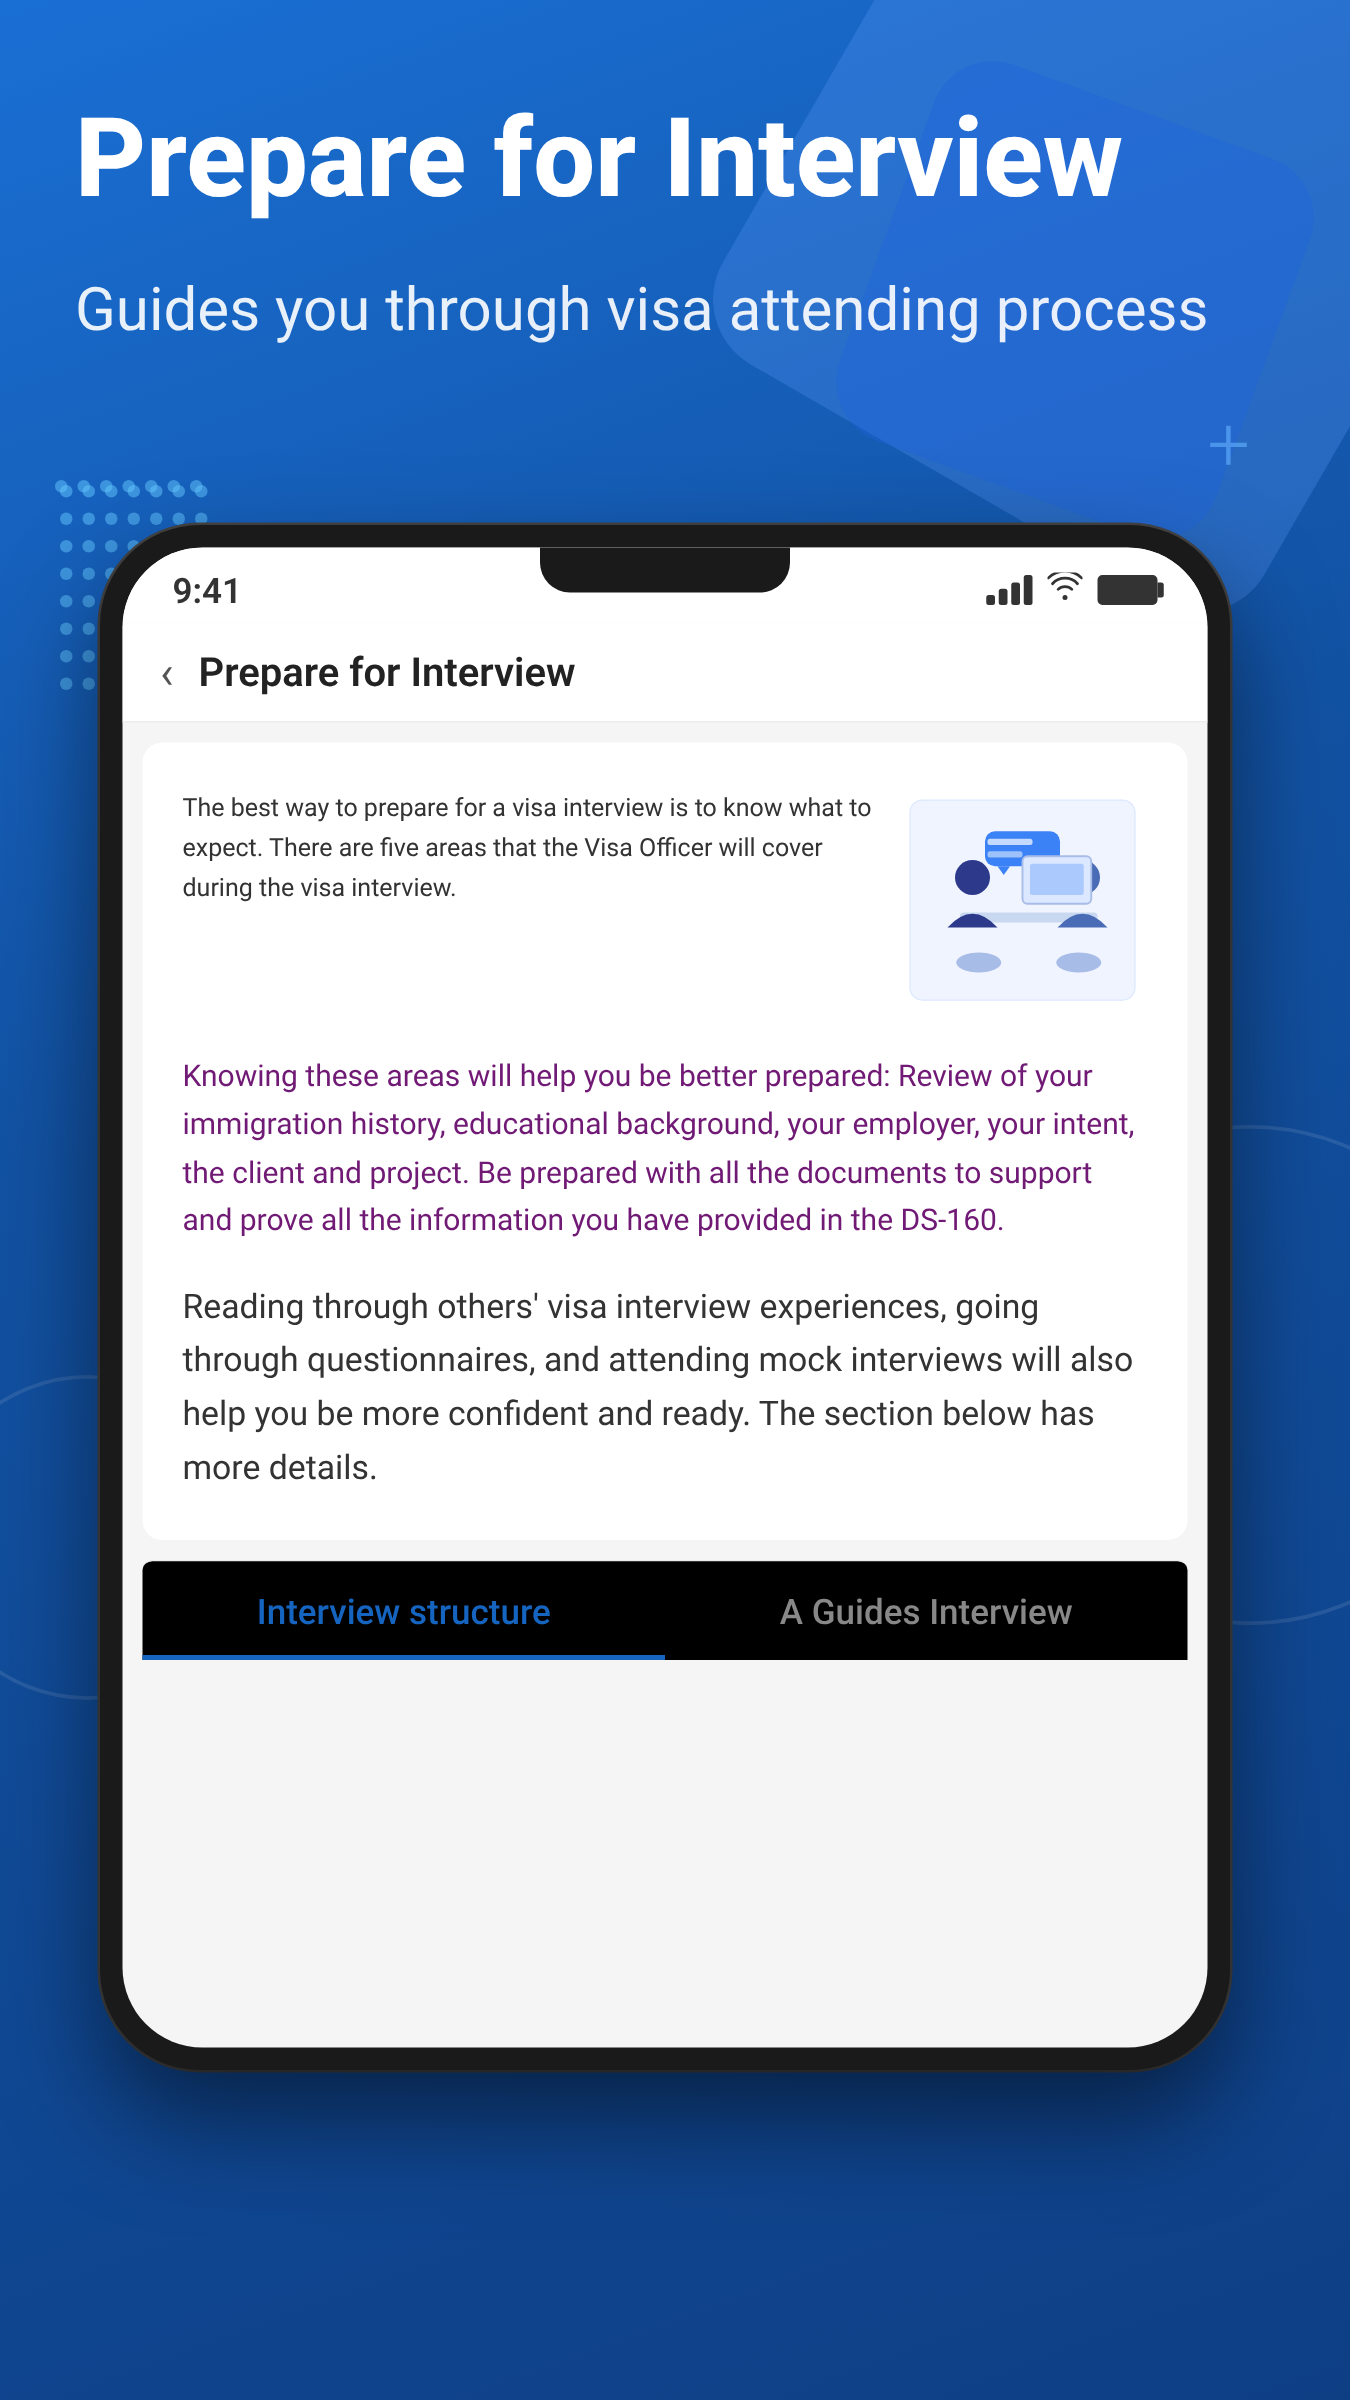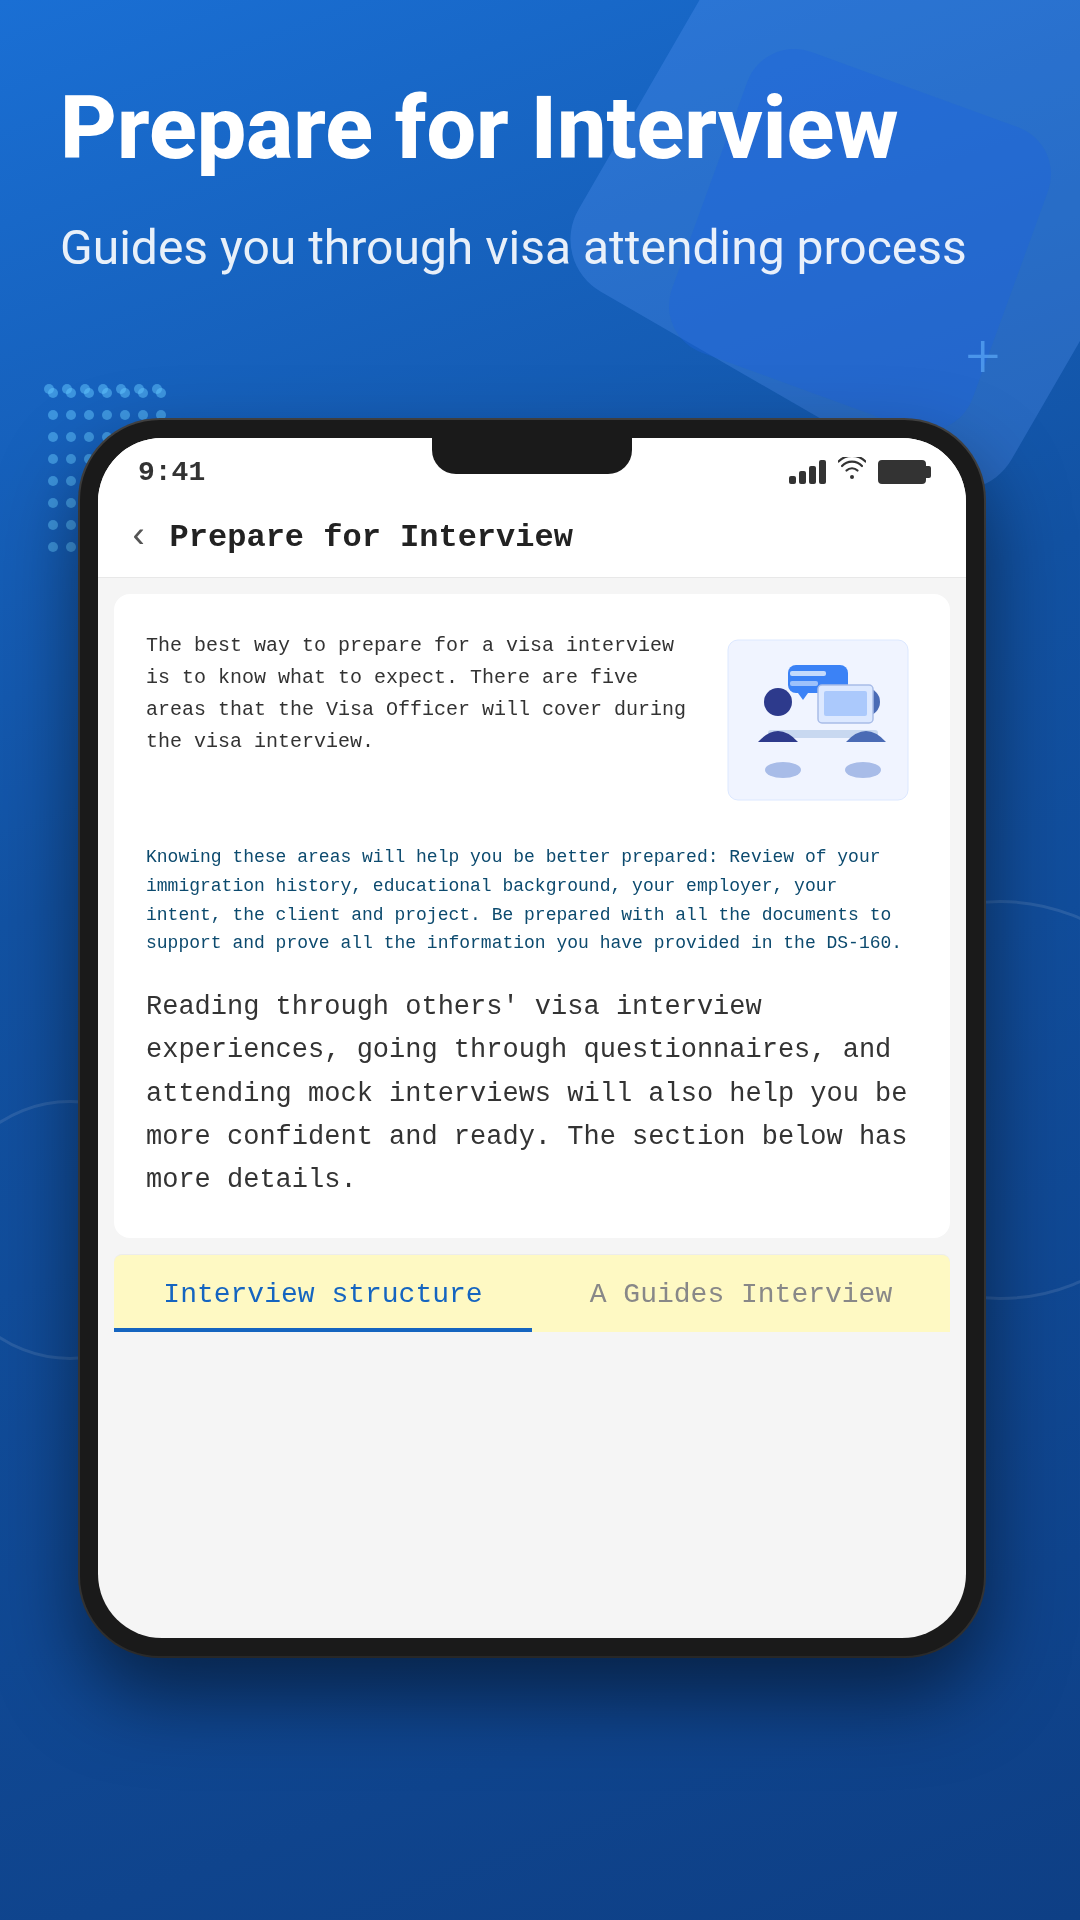--- a/index.html
+++ b/index.html
@@ -122,21 +122,20 @@
       line-height: 1.3;
     }
 
     
     .phone-wrapper {
       position: absolute;
       top: 420px;
       left: 80px;
       right: 96px;
       z-index: 2;
-      font-family: Liberation Mono, monospace;
     }
 
     .phone-frame {
       background: #1a1a1a;
       border-radius: 80px;
       padding: 18px;
       box-shadow: 0 40px 80px rgba(0,0,0,0.5), 0 0 0 2px #444;
       position: relative;
     }
 
@@ -266,35 +265,35 @@
       line-height: 1.6;
     }
 
     .content-illustration {
       width: 200px;
       flex-shrink: 0;
     }
 
     
     .content-text-secondary {
-      font-size: 18px;
-      color: #0c4a6e;
+      font-size: 24px;
+      color: #701a75;
       line-height: 1.6;
       margin-bottom: 28px;
     }
 
     .content-text-tertiary {
       font-size: 27px;
       color: #333;
       line-height: 1.6;
     }
 
     
     .tabs-bar {
-      background: #fef9c3;
+      background: #000000;
       margin: 16px 16px 0;
       border-radius: 8px 8px 0 0;
       display: flex;
       border-top: 1px solid #ececec;
     }
 
     .tab-item {
       flex: 1;
       text-align: center;
       padding: 24px 0 18px;

